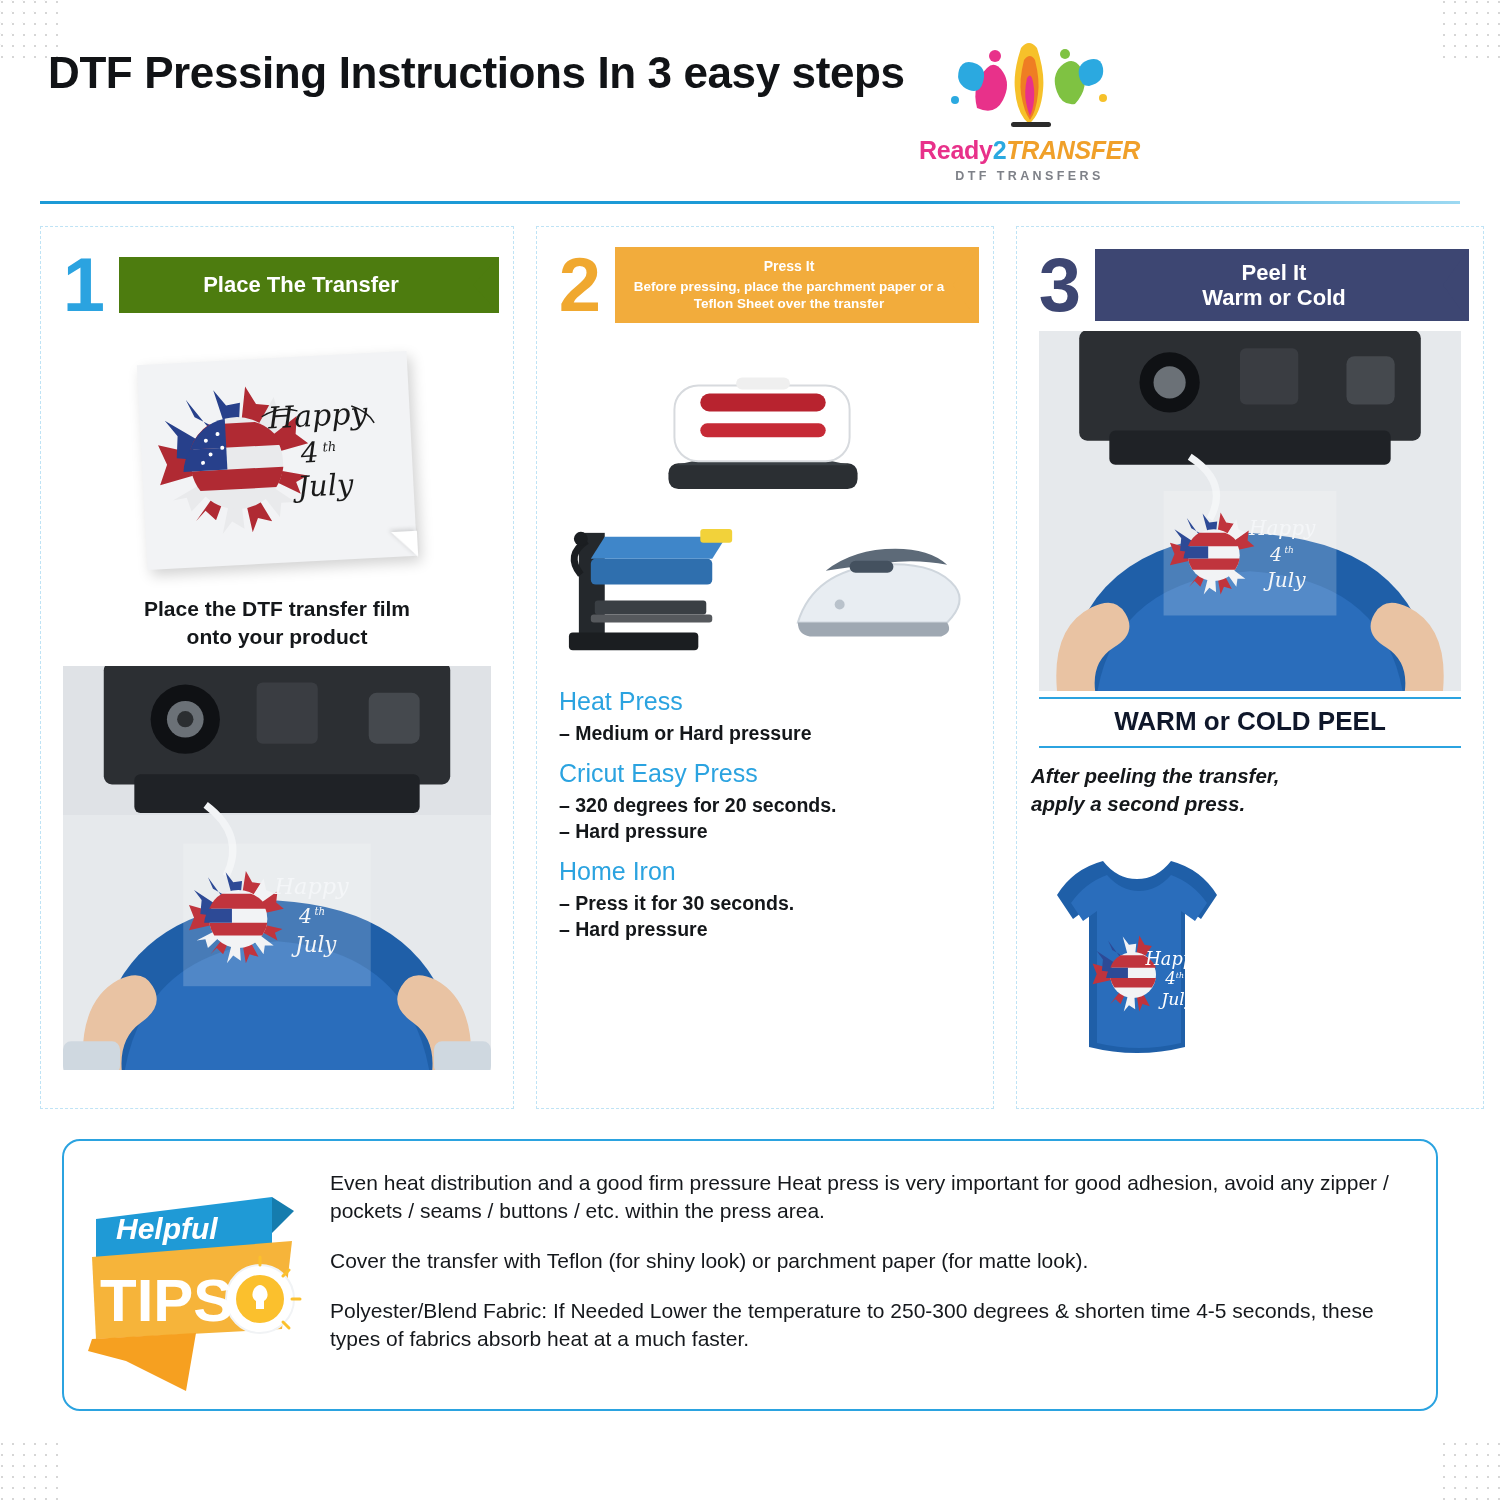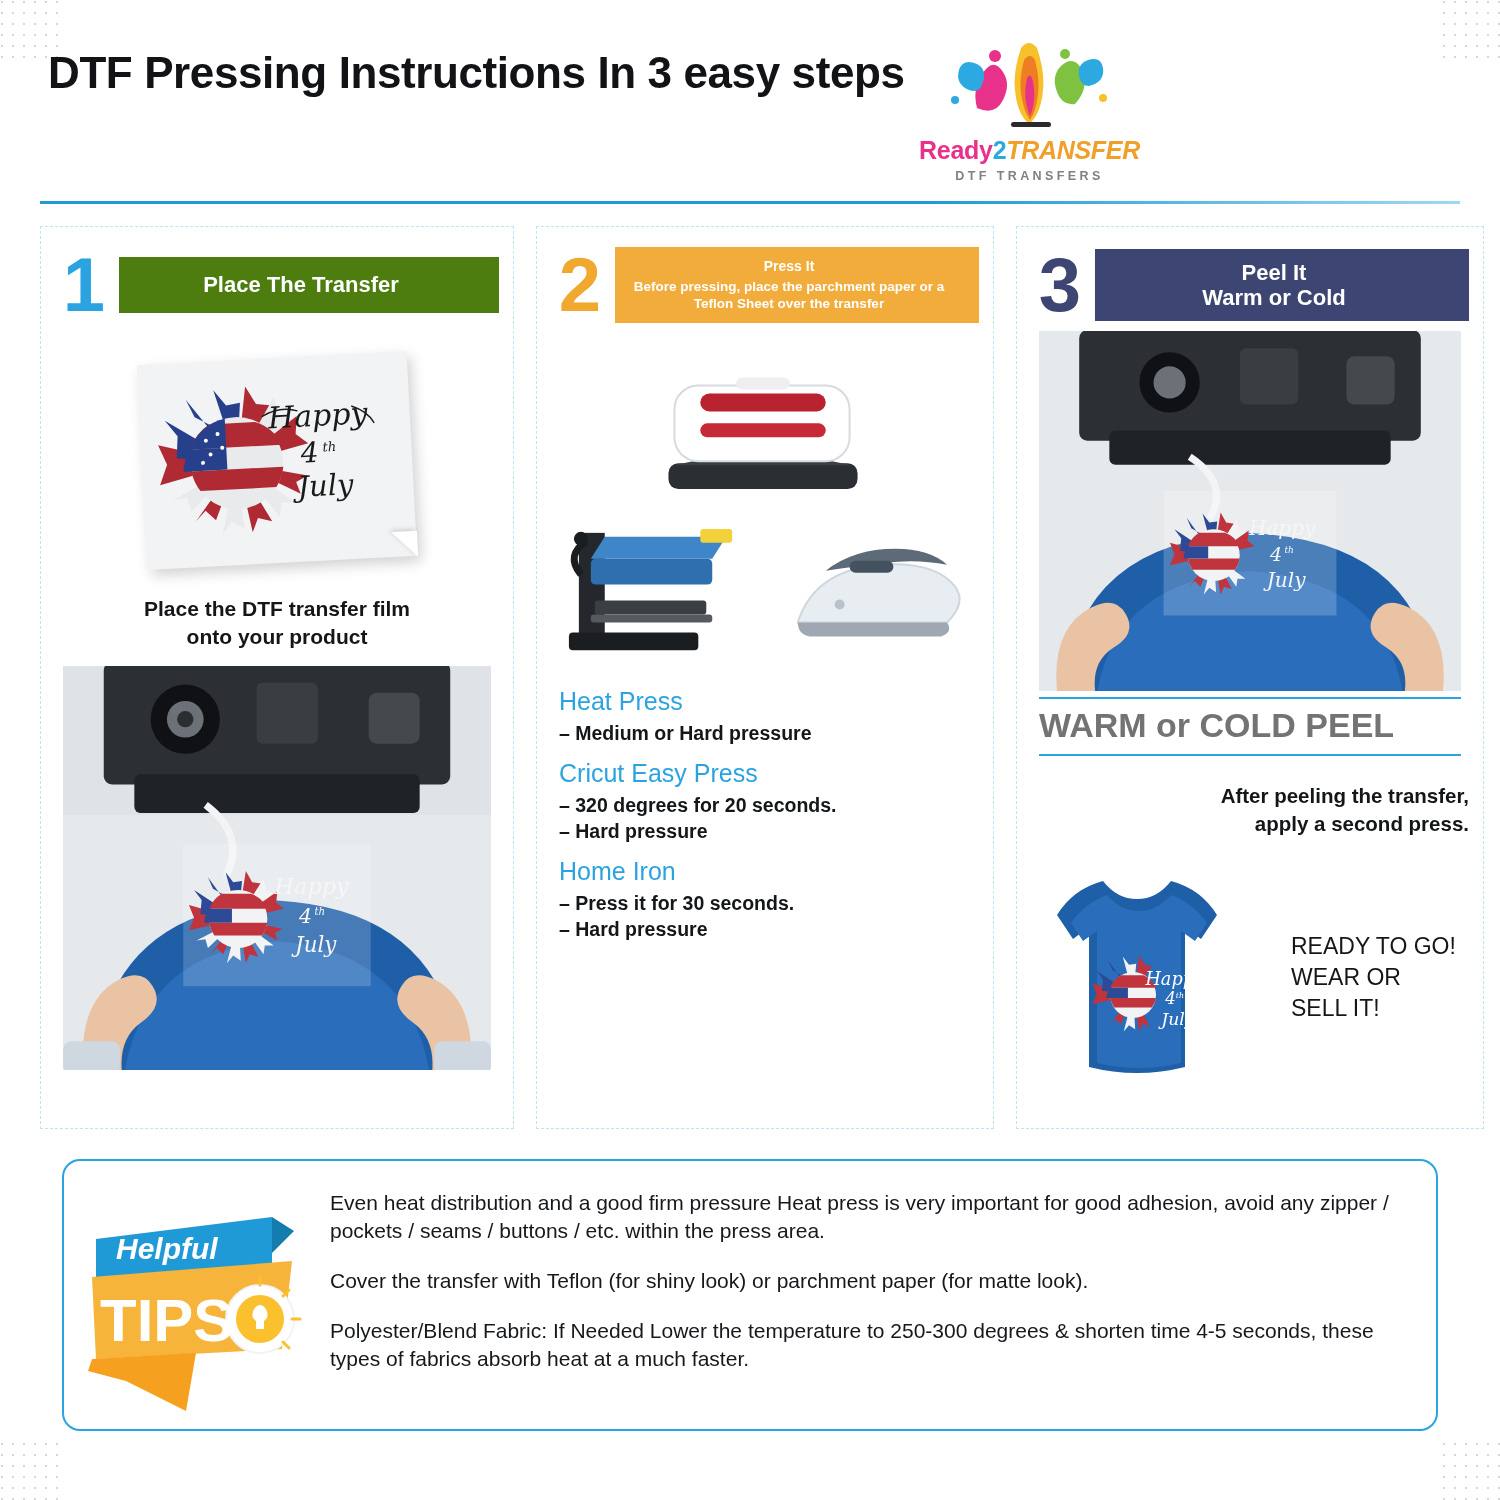--- a/index.html
+++ b/index.html
@@ -128,26 +128,26 @@
 
   .heading-blue {
     color: #2ba3e0; font-size: 25px; font-weight: normal; margin: 14px 0 6px 8px;
   }
   .bullet {
     font-size: 19.5px; font-weight: bold; color: #14171a; margin: 3px 0 0 8px;
   }
 
   .warmcold {
     border: 2.5px solid #2ba3e0; border-left: none; border-right: none;
-    text-align: left; color: #737373; font-weight: bold; font-size: 34px;
+    text-align: center; color: #0f172a; font-weight: bold; font-size: 26px;
     padding: 7px 0 9px 0; margin: 6px 8px 0 8px;
   }
   .cap3 {
-    text-align: right; font-size: 20.5px; font-weight: bold; color: #14171a;
-    line-height: 1.35; margin: 26px 0 4px 0;
+    text-align: left; font-size: 20.5px; font-weight: bold; color: #14171a;
+    line-height: 1.35; margin: 14px 0 4px 0; font-style: italic;
   }
   .ready-row { display: flex; align-items: center; gap: 10px; margin-top: 8px; }
   .folded-tee { width: 250px; height: 265px; position: relative; }
   .ready-text {
     font-size: 23px; color: #14171a; line-height: 1.36; font-family: "Liberation Sans", sans-serif;
   }
 
   
   .tips {
     margin: 30px 62px 0 62px; border: 2.5px solid #2ba3e0; border-radius: 18px;
@@ -467,25 +467,20 @@
                 </g>
                 <g transform="translate(36,-4)" fill="#ffffff" font-family="DejaVu Serif, serif" font-style="italic">
                   <text x="0" y="-16" font-size="34" text-anchor="middle">Happy</text>
                   <text x="-8" y="22" font-size="32" text-anchor="middle">4</text>
                   <text x="10" y="10" font-size="15" text-anchor="middle">th</text>
                   <text x="6" y="62" font-size="33" text-anchor="middle">July</text>
                 </g>
               </g>
             </svg>
           </div>
-          <div class="ready-text">
-            <div>READY TO GO!</div>
-            <div>WEAR OR</div>
-            <div>SELL IT!</div>
-          </div>
         </div>
       </div>
     </div>
 
     <div class="tips">
       <div class="tips-badge">
         <svg width="230" height="228" viewBox="0 0 230 228">
           <g>
             <path d="M14 56 l176 -22 l0 48 l-176 22 z" fill="#1f9ad6"></path>
             <path d="M190 34 l22 14 l-22 22 z" fill="#157cae"></path>

